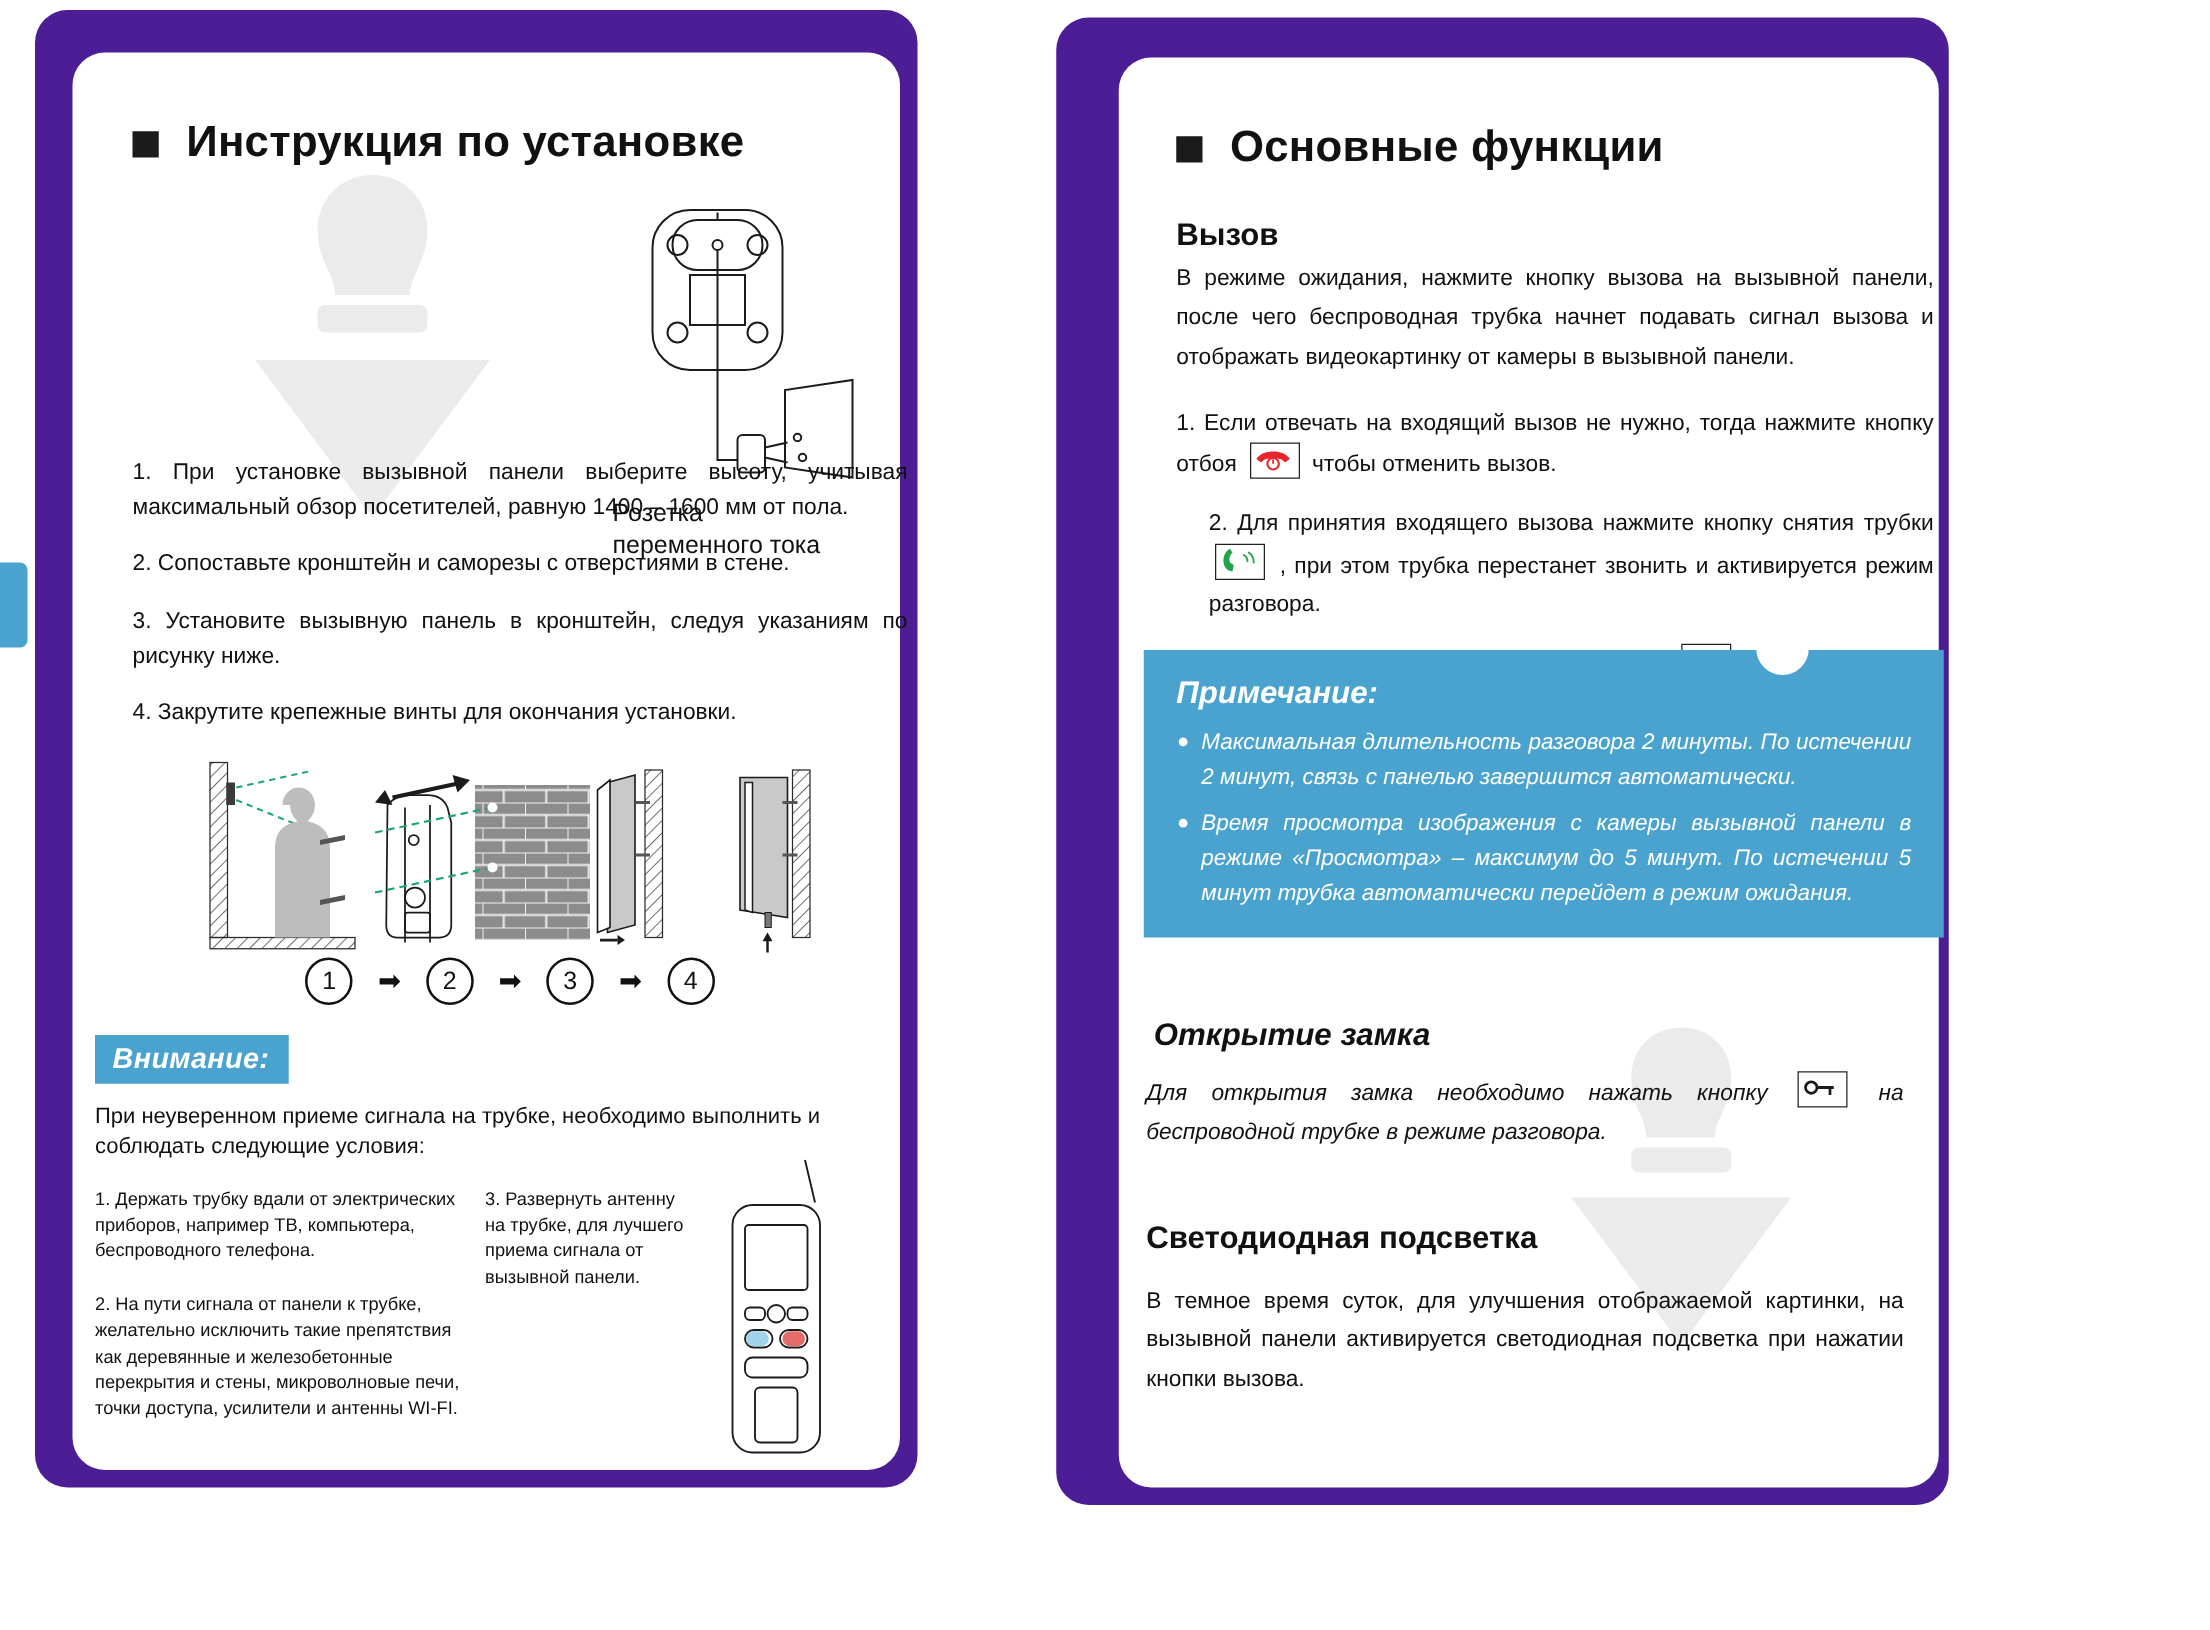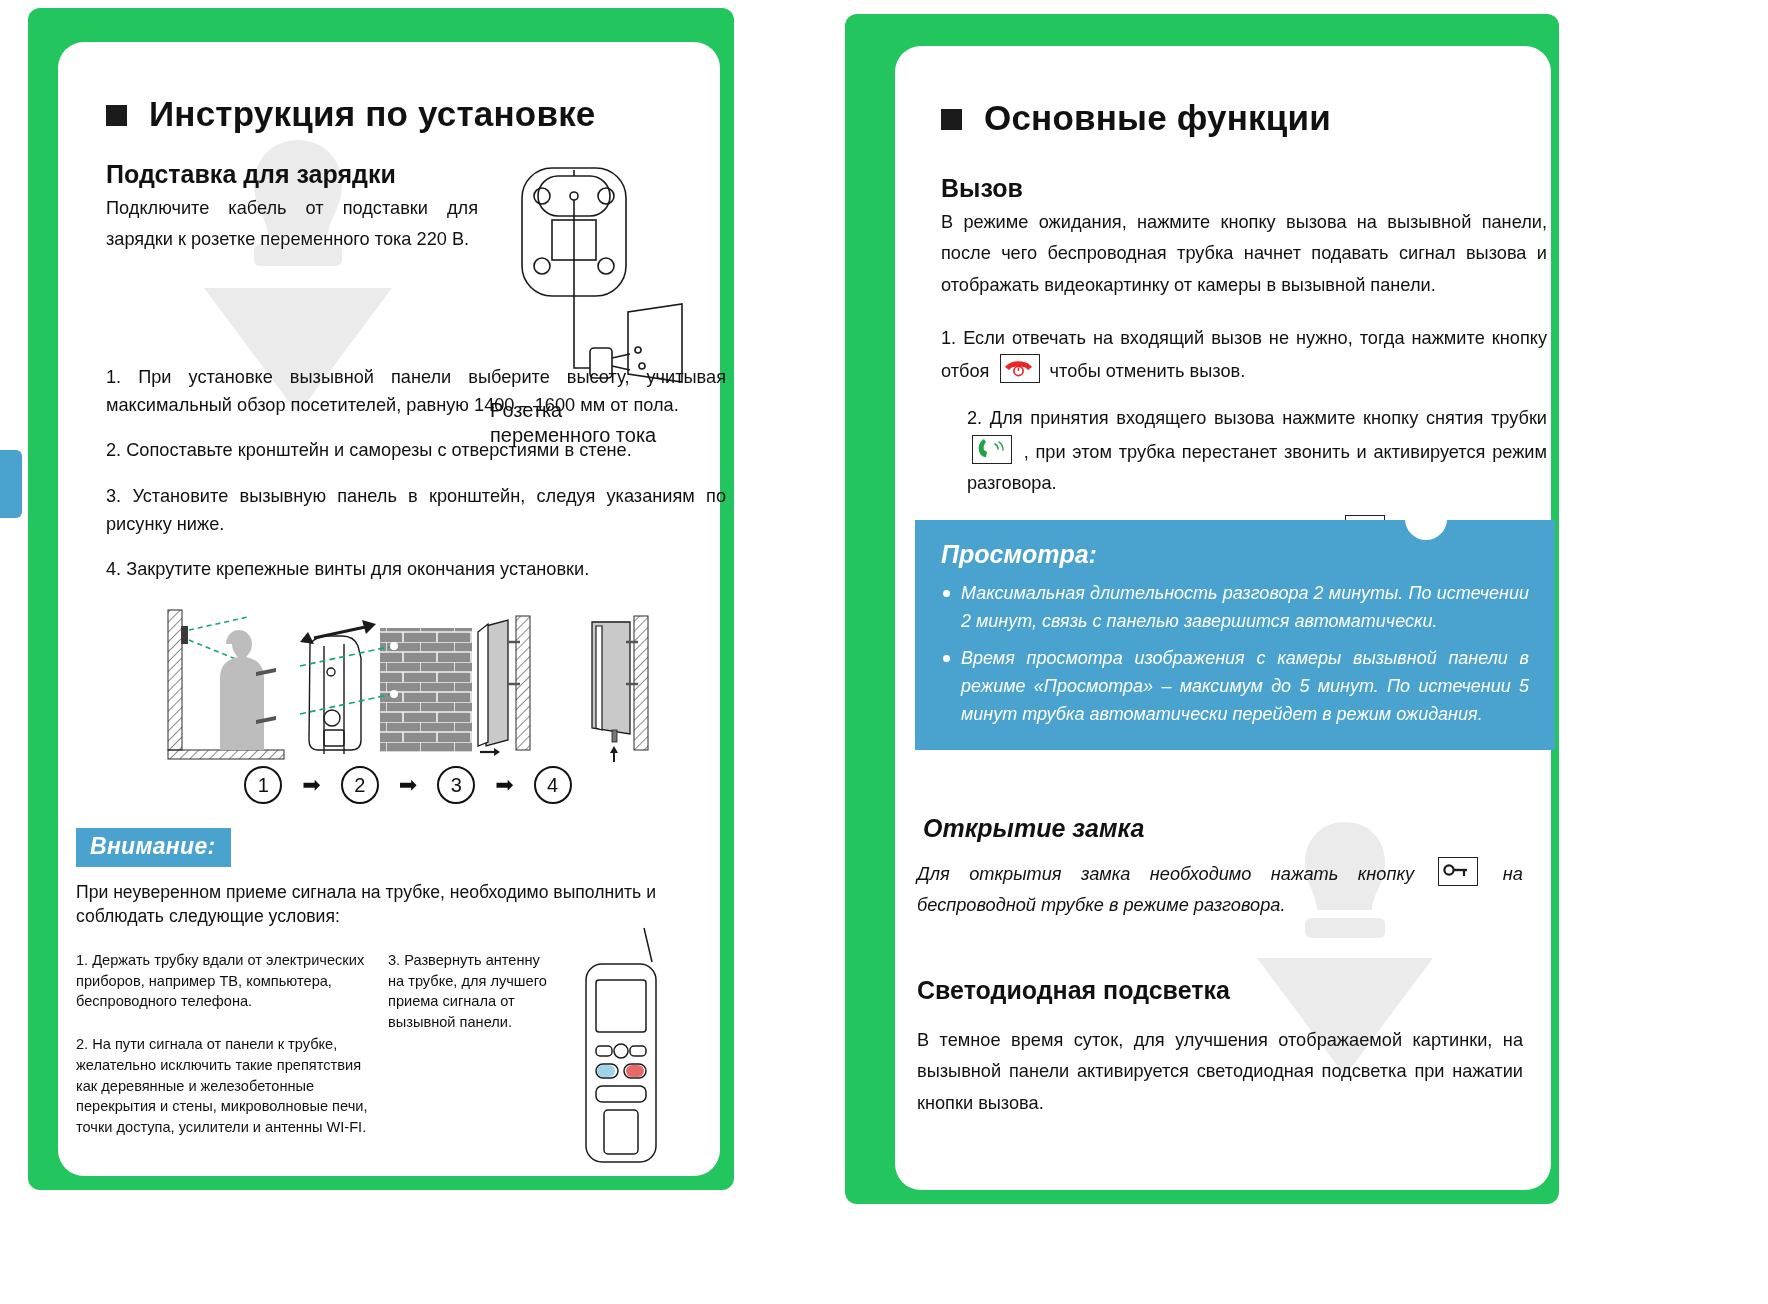--- a/index.html
+++ b/index.html
@@ -11,22 +11,22 @@
     position:relative;
   }
   .spread{
     position:absolute;inset:0;
     display:flex;
   }
 
   
   .page{
     position:relative;
-    background:#22c55e;
-    border-radius:12px;
+    background:#4c1d95;
+    border-radius:26px;
     box-sizing:border-box;
   }
   .page-left{
     position:absolute;
     left:28px;top:8px;
     width:706px;height:1182px;
   }
   .page-right{
     position:absolute;
     left:845px;top:14px;
@@ -159,24 +159,20 @@
         </svg>
       </div>
 
       <div style="position:absolute;left:48px;top:52px;">
         <div class="h1">
           <span class="sq"></span>
           <span>Инструкция по установке</span>
         </div>
       </div>
 
-      <div style="position:absolute;left:48px;top:118px;width:372px;">
-        <div class="h2">Подставка для зарядки</div>
-        <div class="p just loose">Подключите кабель от подставки для зарядки к розетке переменного тока 220 В.</div>
-      </div>
 
       <div style="position:absolute;left:432px;top:120px;width:236px;height:230px;">
         <svg width="236" height="230" viewBox="0 0 236 230">
           <g fill="none" stroke="#1b1b1b" stroke-width="1.6">
             <rect x="32" y="6" width="104" height="128" rx="30"></rect>
             <rect x="48" y="14" width="72" height="40" rx="20"></rect>
             <circle cx="52" cy="34" r="8"></circle>
               <circle cx="116" cy="34" r="8"></circle>
             <circle cx="52" cy="104" r="8"></circle>
               <circle cx="116" cy="104" r="8"></circle>
@@ -364,21 +360,21 @@
               <circle cx="17.5" cy="16" r="4.6" fill="none" stroke="#e8262a" stroke-width="1.7"></circle>
               <line x1="17.5" y1="12.5" x2="17.5" y2="16" stroke="#e8262a" stroke-width="1.5"></line>
             </svg>
           </span>
           <span>.</span>
         </p>
       </div>
 
       <div class="notebox" style="position:absolute;left:20px;top:474px;width:588px;">
         <span class="notch"></span>
-        <h3>Просмотра:</h3>
+        <h3>Примечание:</h3>
         <ul>
           <li>Максимальная длительность разговора 2 минуты. По истечении 2 минут, связь с панелью завершится автоматически.</li>
           <li>Время просмотра изображения с камеры вызывной панели в режиме «Просмотра» – максимум до 5 минут. По истечении 5 минут трубка автоматически перейдет в режим ожидания.</li>
         </ul>
       </div>
 
       <div style="position:absolute;left:22px;top:768px;width:606px;font-style:italic;">
         <div class="h2" style="margin-bottom:14px;padding-left:6px;">Открытие замка</div>
         <p class="p just loose" style="margin:0;">
           <span>Для открытия замка необходимо нажать кнопку</span>

